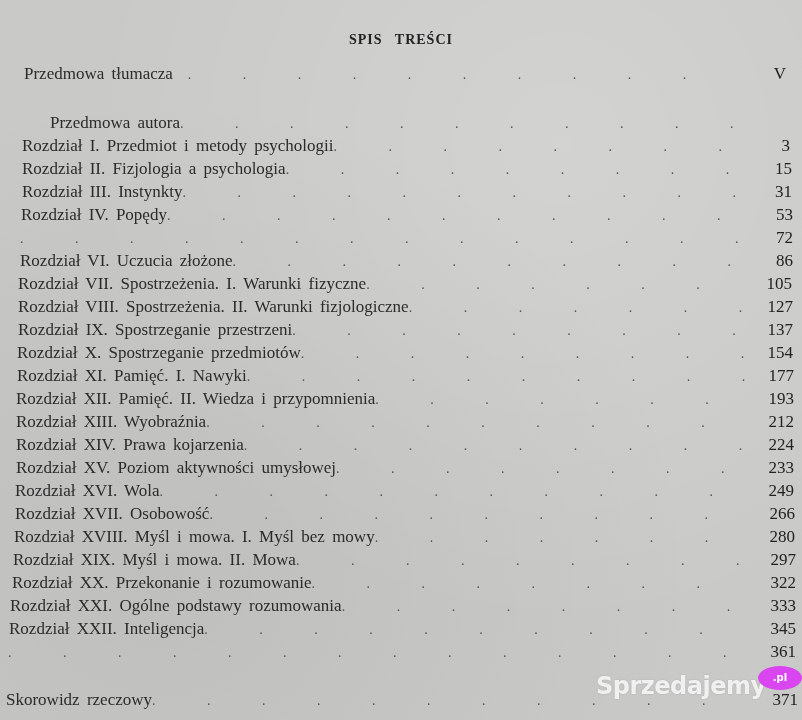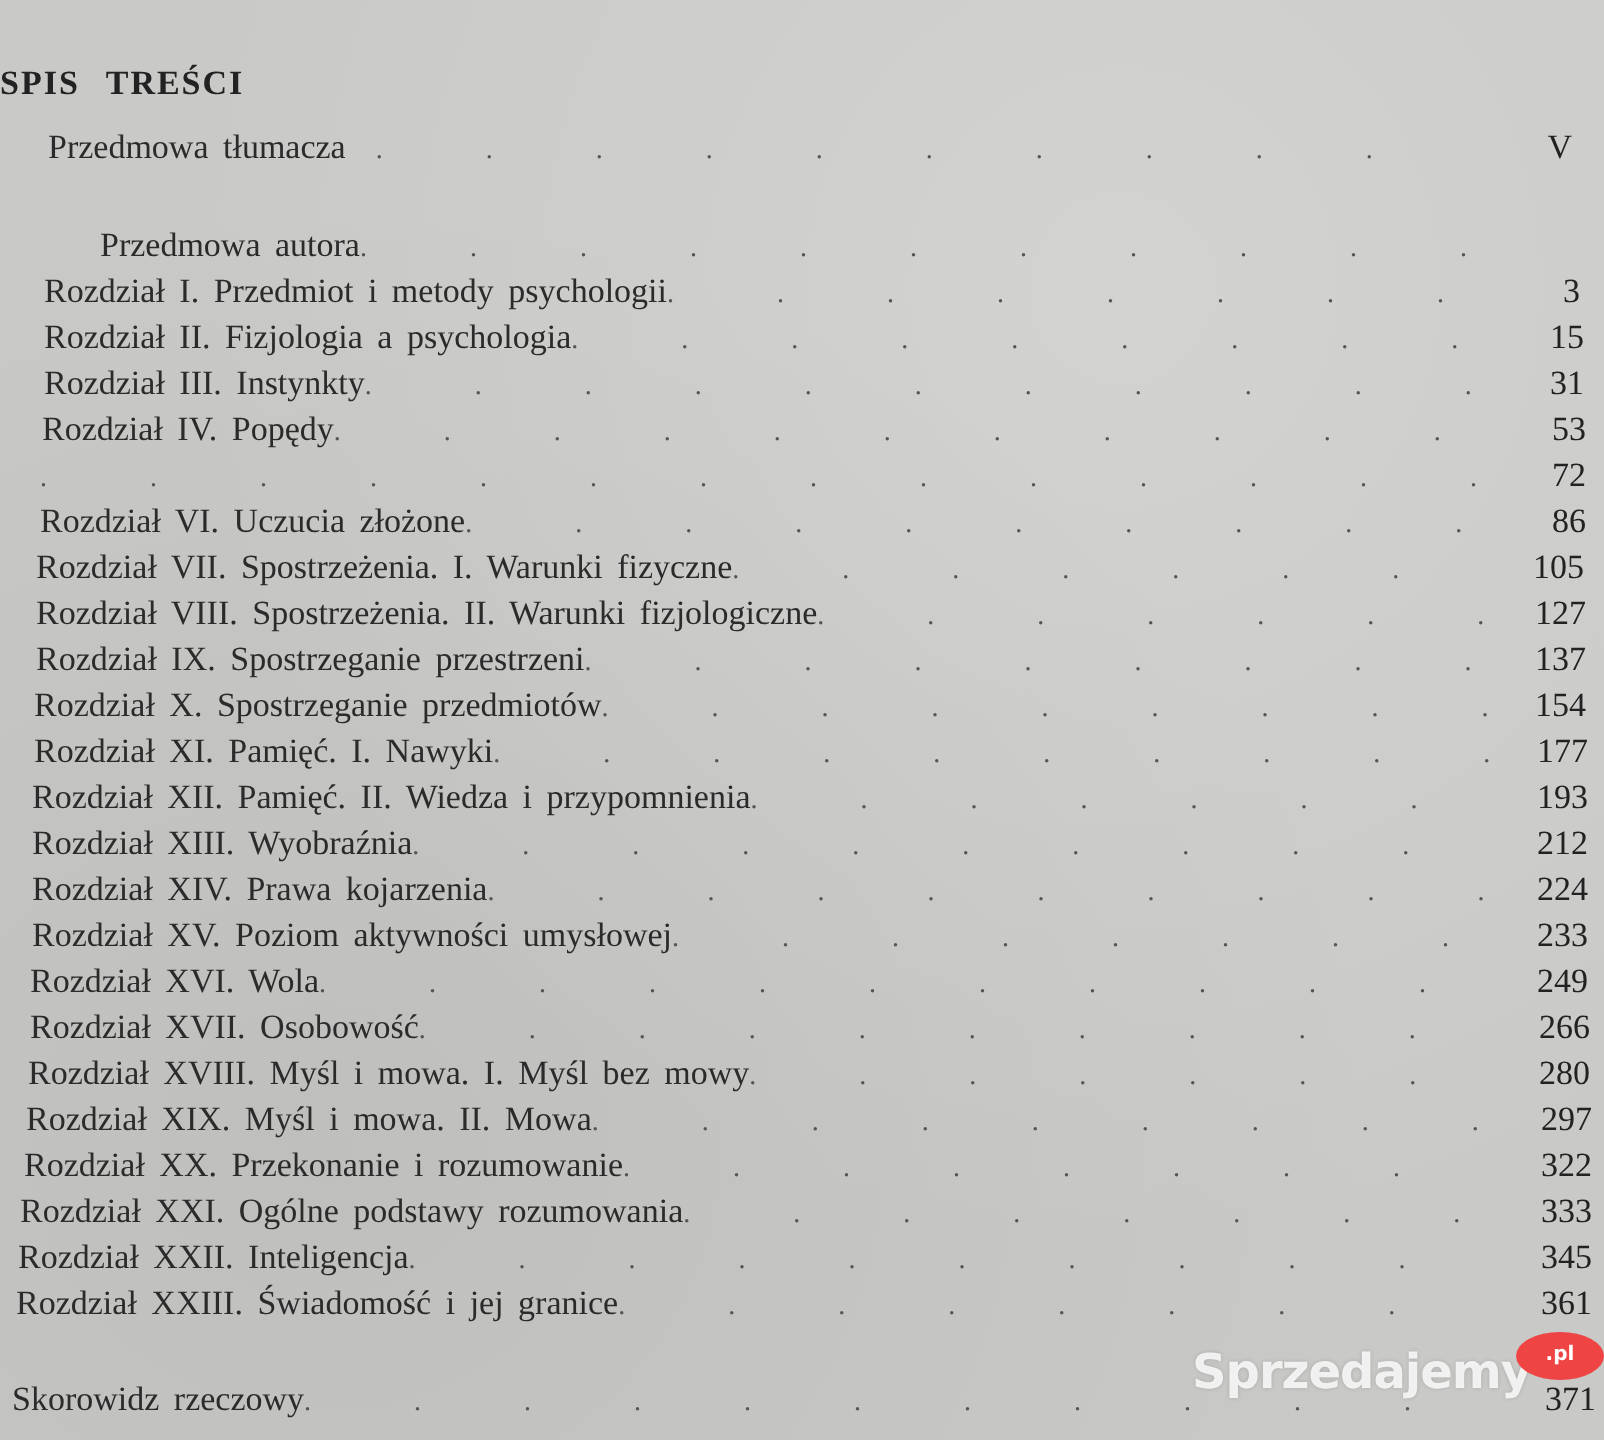--- a/index.html
+++ b/index.html
@@ -21,24 +21,24 @@
     .page {
       position: absolute;
       left: 0; top: 0;
       width: 802px; height: 720px;
     }
     .title {
       position: absolute;
       left: 0;
       width: 802px;
       top: 32px;
-      text-align: left;
+      text-align: center;
       font-family: "Liberation Serif", serif;
       font-weight: bold;
-      font-size: 17px;
+      font-size: 14px;
       letter-spacing: 1px;
       word-spacing: 8px;
       color: #222;
       box-sizing: border-box;
     }
     .row {
       position: absolute;
       height: 22px;
       display: flex;
       align-items: baseline;
@@ -78,21 +78,21 @@
       letter-spacing: -0.5px;
       text-shadow: 0 0 2px rgba(0,0,0,0.15);
     }
     .watermark-badge {
       position: absolute;
       left: 758px;
       top: 666px;
       width: 44px;
       height: 24px;
       border-radius: 50%;
-      background: #ef4444;
+      background: #d946ef;
       color: #fff;
       font-family: "DejaVu Sans", sans-serif;
       font-weight: bold;
       font-size: 10px;
       line-height: 24px;
       text-align: center;
     }
   </style>
 </head>
 <body>
@@ -237,21 +237,20 @@
     <span class="page-num">333</span>
   </div>
 
   <div class="row" style="left:9px; width:787px; top:619px;">
     <span class="label">Rozdział XXII. Inteligencja</span>
     <span class="dots">. . . . . . . . . . . . . . . . . . . . . . . . . . . . . . . . . . . . . . . . . . . . . . . .</span>
     <span class="page-num">345</span>
   </div>
 
   <div class="row" style="left:8px; width:788px; top:642px;">
-    <span class="label">Rozdział XXIII. Świadomość i jej granice</span>
     <span class="dots">. . . . . . . . . . . . . . . . . . . . . . . . . . . . . . . . . . . . . . . . . . . . . . . .</span>
     <span class="page-num">361</span>
   </div>
 
   <div class="row" style="left:6px; width:792px; top:690px;">
     <span class="label">Skorowidz rzeczowy</span>
     <span class="dots">. . . . . . . . . . . . . . . . . . . . . . . . . . . . . . . . . . . . . . . . . . . . . . . .</span>
     <span class="page-num">371</span>
   </div>
 

